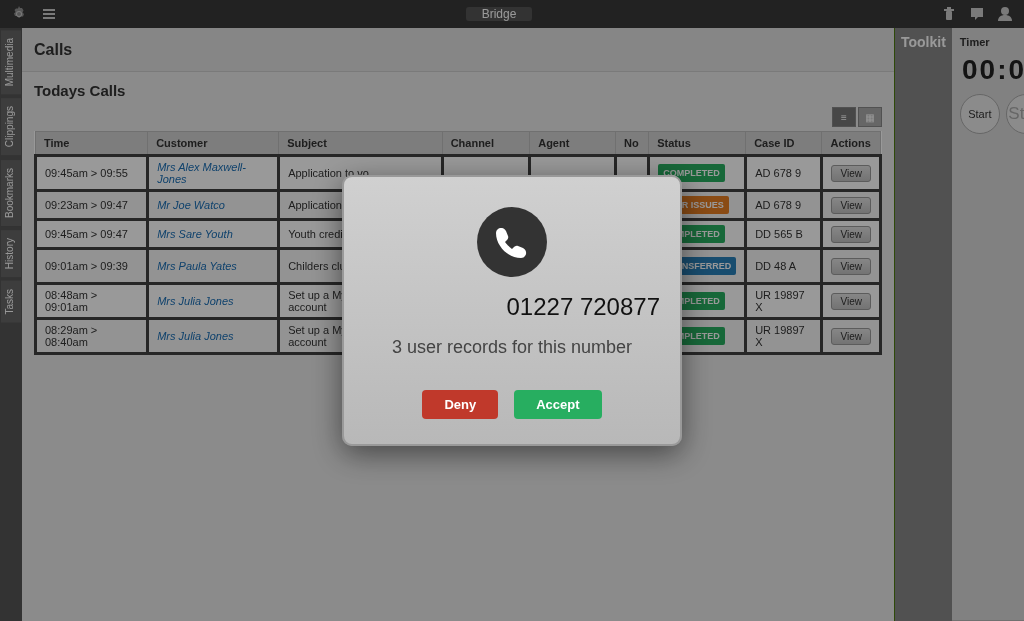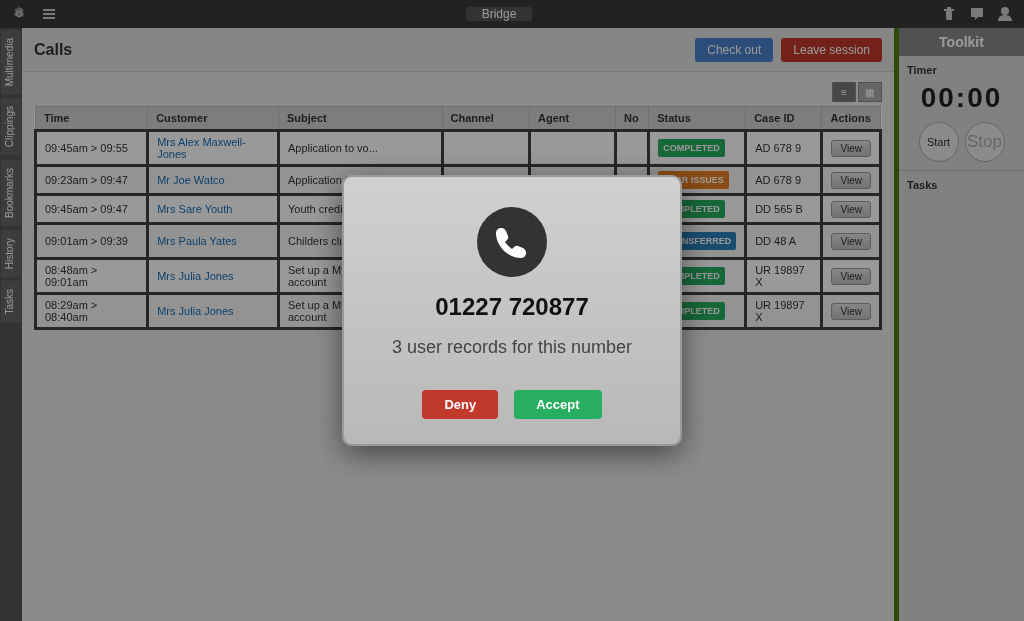--- a/index.html
+++ b/index.html
@@ -133,21 +133,21 @@
       border: 1px solid #bbb;
       color: #333;
     }
     .calls-table td {
       padding: 4px 8px;
       border: 3px solid #404040;
       color: #333;
     }
     .calls-table tr:nth-child(even) td { background: #f5f5f5; }
 
-    .link-cell { color: #1a6eb5; cursor: pointer; text-decoration: none; }
+    .link-cell { color: #1a6eb5; cursor: pointer; text-decoration: none; font-style: italic; }
 
     .badge {
       display: inline-block;
       padding: 4px 5px;
       border-radius: 2px;
       font-size: 9px;
       font-weight: bold;
       color: #fff;
       text-transform: uppercase;
     }
@@ -162,23 +162,23 @@
       border-radius: 3px;
       cursor: pointer;
       font-size: 10px;
       color: #333;
     }
 
     
     .right-panel {
       width: 130px;
       background: #d8d8d8;
-      border-left: 5px solid #4d7c0f;
-      display: flex;
-      flex-direction: column;
+      border-left: 1px solid #4d7c0f;
+      display: flex;
+      flex-direction: row;
     }
     .toolkit-header {
       background: #888;
       color: #fff;
       text-align: center;
       padding: 6px;
       font-size: 14px;
       font-weight: bold;
     }
     .timer-section {
@@ -253,23 +253,24 @@
       border-radius: 50%;
       margin: 0 auto 16px;
       display: flex;
       align-items: center;
       justify-content: center;
       font-size: 36px;
       color: #fff;
     }
     .modal-number {
       font-size: 24px;
-      font-weight: bold;
+      font-weight: normal;
       color: #111;
       margin-bottom: 16px;
+      text-align: right;
     }
     .modal-sub {
       font-size: 18px;
       color: #444;
       margin-bottom: 20px;
     }
     .modal-buttons {
       display: flex;
       justify-content: center;
       gap: 16px;
@@ -345,27 +346,24 @@
     <div class="sidebar-tab">Clippings</div>
     <div class="sidebar-tab">Bookmarks</div>
     <div class="sidebar-tab">History</div>
     <div class="sidebar-tab">Tasks</div>
   </div>
 
   <div class="content-area">
 
     <div class="content-header">
       <span class="calls-title">Calls</span>
-      <div class="header-buttons">
-        <button class="btn-checkout">Check out</button>
-        <button class="btn-leave">Leave session</button>
-      </div>
     </div>
 
     <div class="calls-panel">
+      <div class="todays-calls-title">Todays Calls</div>
 
       <div class="view-toggle">
         <div class="toggle-btn active">≡</div>
         <div class="toggle-btn">▦</div>
       </div>
 
       <table class="calls-table">
         <thead>
           <tr>
             <th>Time</th>

